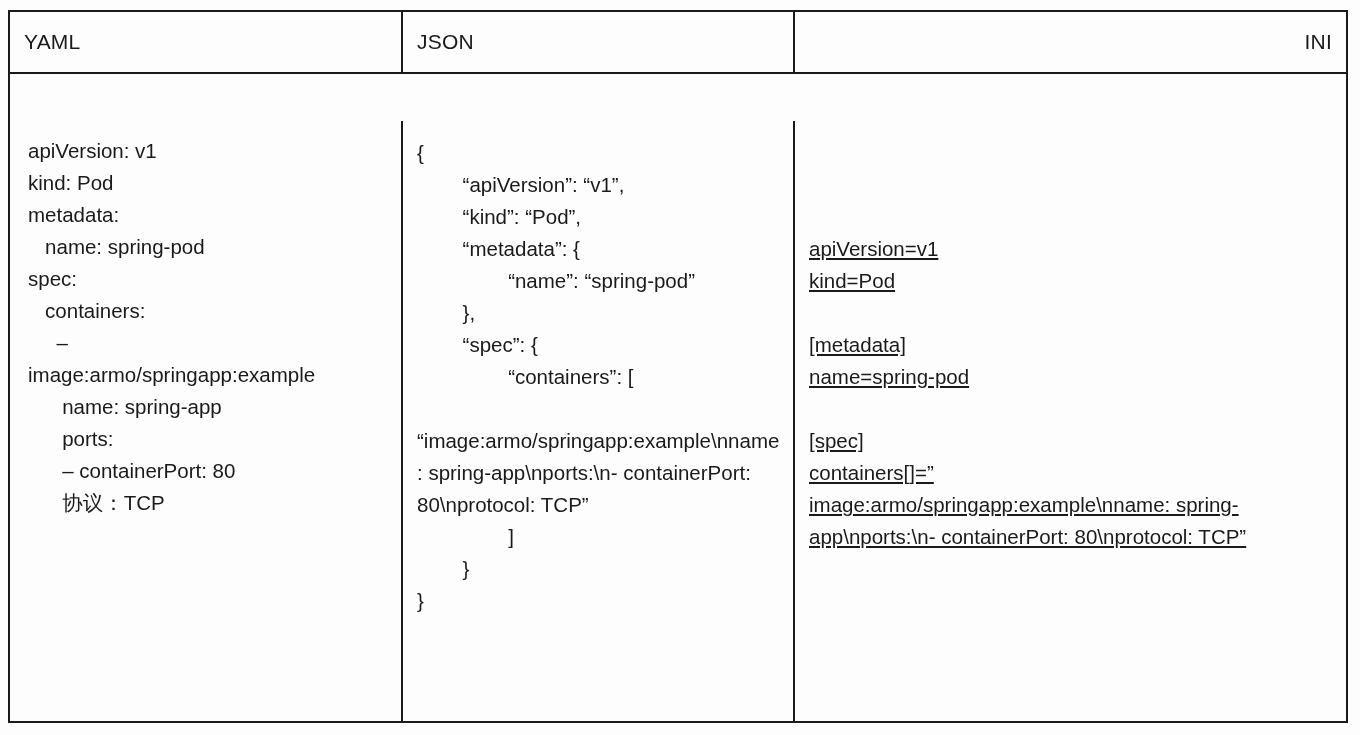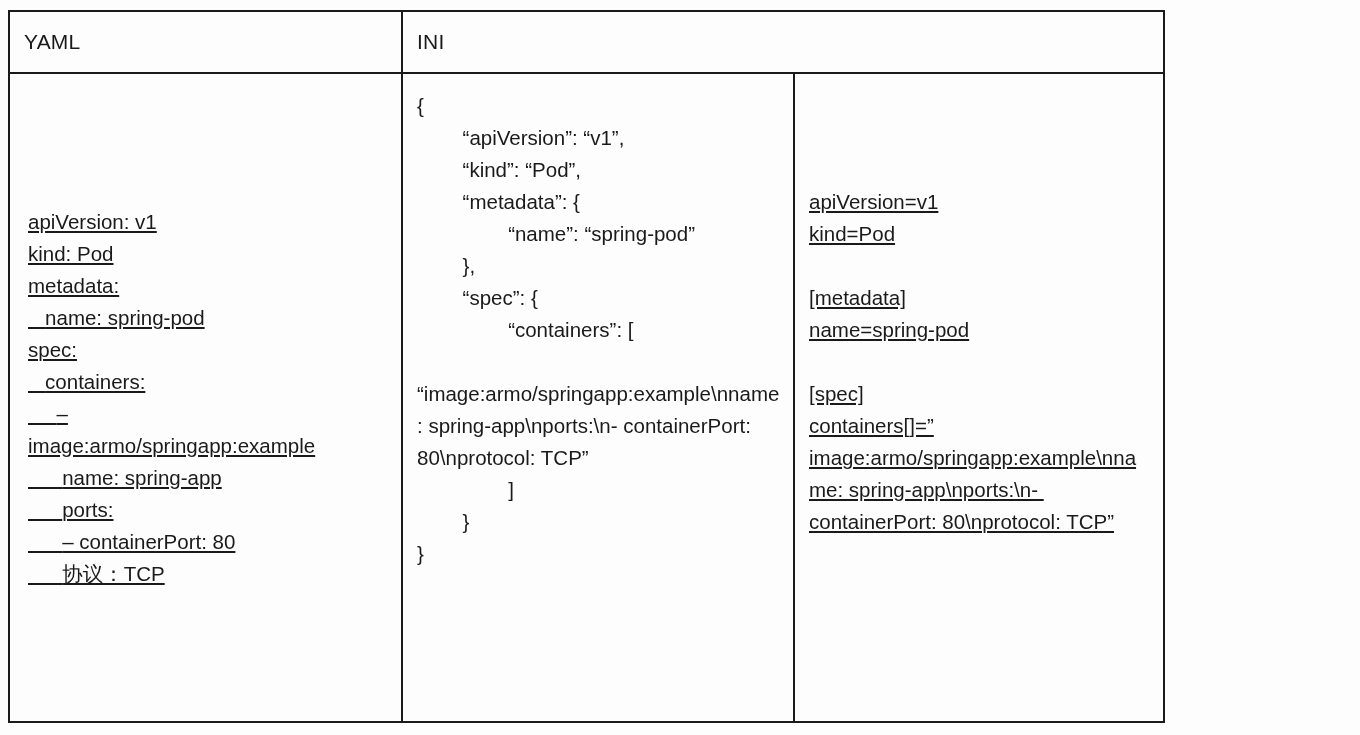--- a/index.html
+++ b/index.html
@@ -17,64 +17,65 @@
   .page {
     position: relative;
     width: 1360px;
     height: 735px;
     background: #fdfdfd;
   }
   .cmp-table {
     position: absolute;
     left: 8px;
     top: 10px;
-    width: 1157px;
+    width: 1340px;
     height: 713px;
     border: 2px solid #1a1a1a;
     box-sizing: border-box;
     background: #fdfdfd;
     display: flex;
     flex-direction: column;
+    gap: 47px;
   }
   .thead {
     display: flex;
     height: 62px;
     flex: 0 0 62px;
     border-bottom: 2px solid #1a1a1a;
     box-sizing: border-box;
   }
   .tbody {
     display: flex;
     flex: 1 1 auto;
     min-height: 0;
   }
   .col-yaml  { width: 393px; flex: 0 0 393px; }
   .col-json  { width: 392px; flex: 0 0 392px; }
-  .col-ini   { flex: 1 1 auto; }
+  .col-ini   { flex: 1 1 auto; justify-content: flex-end; }
 
   .th {
     box-sizing: border-box;
     display: flex;
     align-items: center;
     padding: 0 14px;
     font-size: 21px;
     letter-spacing: 0.2px;
     color: #1a1a1a;
   }
   .th.sep, .td.sep { border-right: 2px solid #1a1a1a; }
 
   .td {
     box-sizing: border-box;
     padding: 14px 10px 14px 14px;
     font-size: 20.5px;
     line-height: 32px;
     color: #1a1a1a;
     overflow: hidden;
   }
-  .td.mid { display: flex; flex-direction: column; justify-content: center; text-decoration: underline; }
+  .td.mid { display: flex; flex-direction: column; justify-content: flex-start; }
   .td.top { display: flex; flex-direction: column; justify-content: flex-start; }
 
   .code-block {
     white-space: pre-wrap;
     word-break: break-word;
     font-family: "Liberation Sans", sans-serif;
     font-size: 20.5px;
     line-height: 32px;
     margin: 0;
   }
@@ -85,20 +86,23 @@
 </style>
 </head>
 <body>
 
 <div class="page">
   <div class="cmp-table">
 
     <div class="thead">
       <div class="th col-yaml sep">
         <span>YAML</span>
+      </div>
+      <div class="th col-json sep">
+        <span>JSON</span>
       </div>
       <div class="th col-ini">
         <span>INI</span>
       </div>
     </div>
 
     <div class="tbody">
 
       <div class="td col-yaml sep mid">
         <pre class="code-block code-yaml">apiVersion: v1

